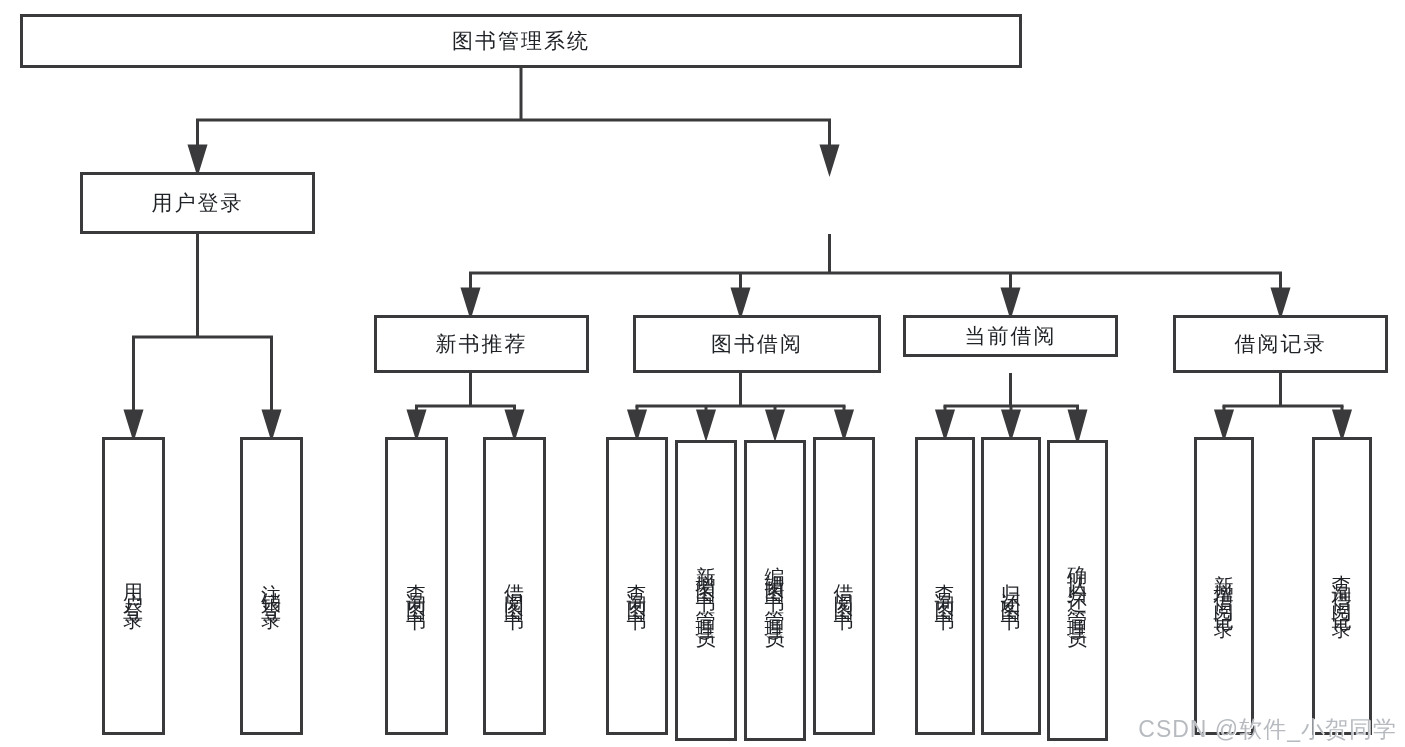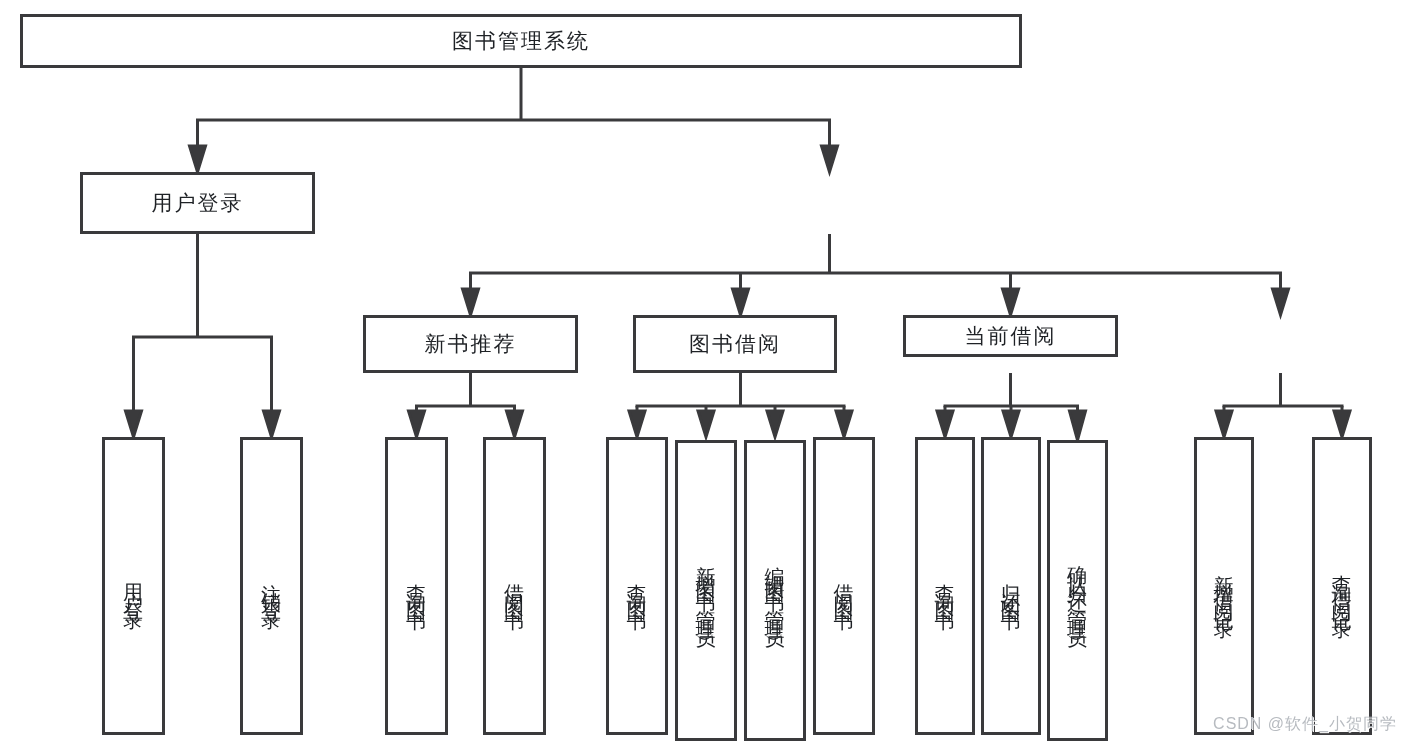--- a/index.html
+++ b/index.html
@@ -37,22 +37,22 @@
   .node-v {
     writing-mode: vertical-rl;
     text-orientation: mixed;
     font-size: 20px;
     letter-spacing: 9px;
     line-height: 1;
   }
   .watermark {
     position: absolute;
     right: 8px;
-    bottom: 12px;
-    font-size: 16px;
+    bottom: 2px;
+    font-size: 23px;
     color: #b7bbc0;
     letter-spacing: 1px;
     text-shadow: 1px 1px 0 #ffffff;
     white-space: nowrap;
   }
 </style>
 </head>
 <body>
 
 <div id="stage">
@@ -118,23 +118,24 @@
       <polygon points="1216,411 1232,411 1224,437"></polygon>
       <line x1="1342" y1="406" x2="1342" y2="414"></line>
       <polygon points="1334,411 1350,411 1342,437"></polygon>
     </g>
   </svg>
 
   <div class="node node-h" style="left:20px; top:14px; width:1002px; height:54px;">图书管理系统</div>
 
   <div class="node node-h" style="left:80px; top:172px; width:235px; height:62px;">用户登录</div>
 
-  <div class="node node-h" style="left:363px; top:315px; width:215px; height:58px;">新书推荐</div>
-  <div class="node node-h" style="left:633px; top:315px; width:204px; height:58px;">图书借阅</div>
+  <div class="node node-h" style="left:374px; top:315px; width:215px; height:58px;">新书推荐</div>
+  <div class="node node-h" style="left:633px; top:315px; width:248px; height:58px;">图书借阅</div>
   <div class="node node-h" style="left:903px; top:315px; width:215px; height:42px;">当前借阅</div>
+  <div class="node node-h" style="left:1173px; top:315px; width:215px; height:58px;">借阅记录</div>
 
   <div class="node node-v" style="left:102px; top:437px; width:63px; height:298px;">用户登录</div>
   <div class="node node-v" style="left:240px; top:437px; width:63px; height:298px;">注销登录</div>
 
   <div class="node node-v" style="left:385px; top:437px; width:63px; height:298px;">查询图书</div>
   <div class="node node-v" style="left:483px; top:437px; width:63px; height:298px;">借阅图书</div>
 
   <div class="node node-v" style="left:606px; top:437px; width:62px; height:298px;">查询图书</div>
   <div class="node node-v" style="left:675px; top:440px; width:62px; height:301px;">新增图书（管理员）</div>
   <div class="node node-v" style="left:744px; top:440px; width:62px; height:301px;">编辑图书（管理员）</div>

